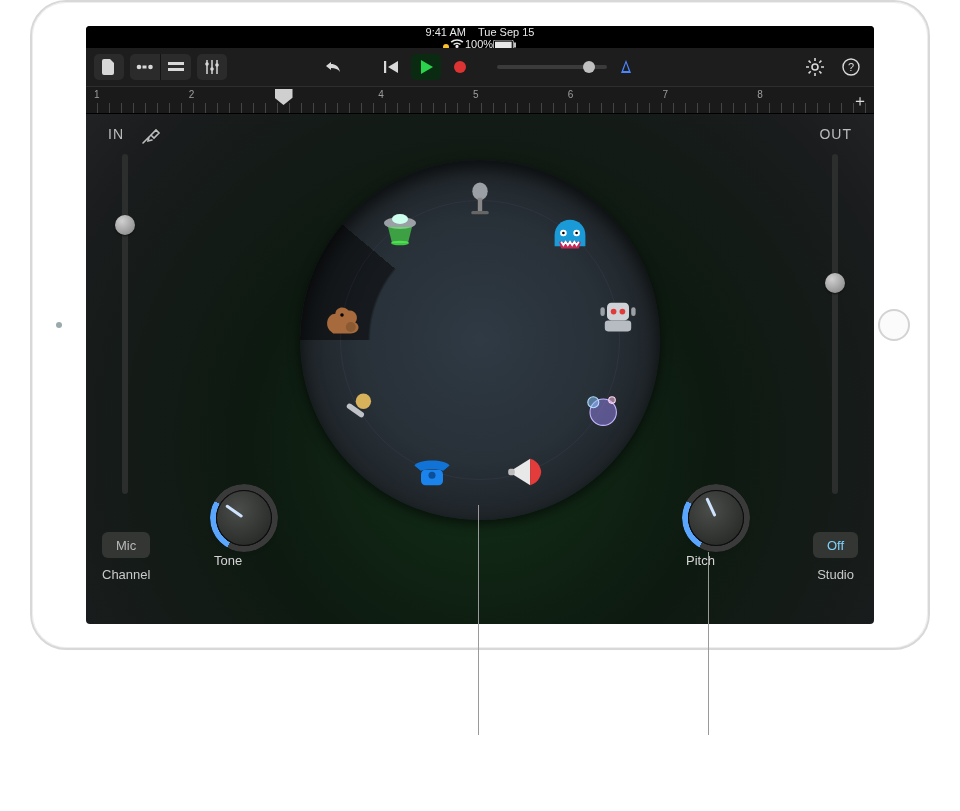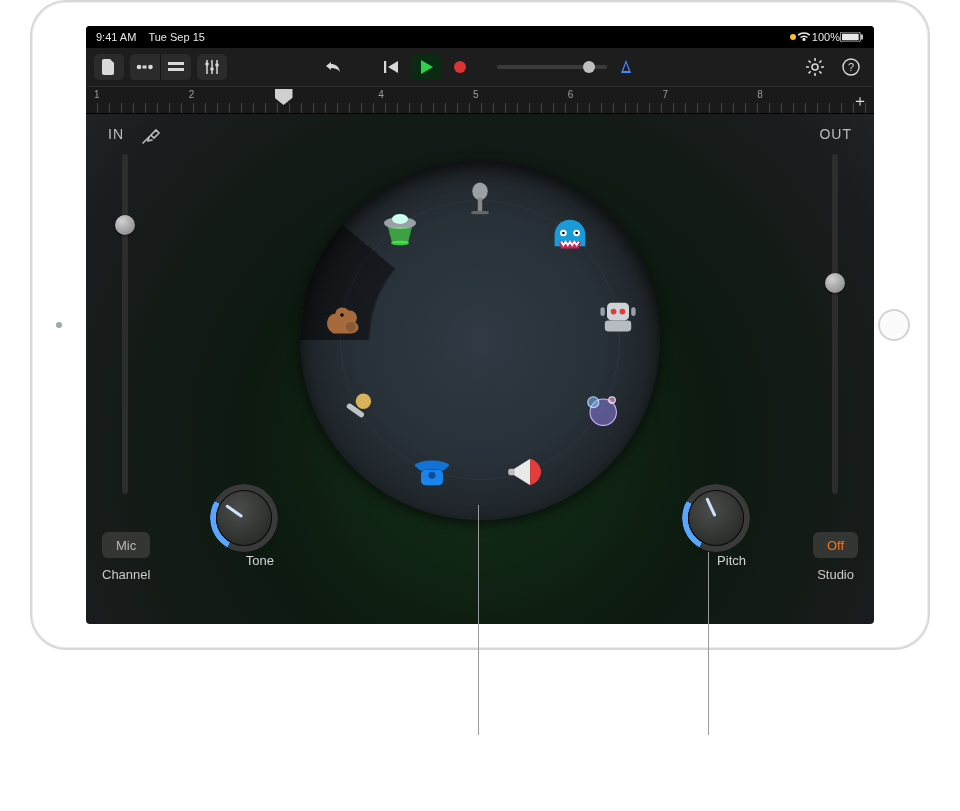--- a/index.html
+++ b/index.html
@@ -57,22 +57,23 @@
   
   .status-bar {
     height: 22px;
     display: flex;
     align-items: center;
     justify-content: space-between;
     padding: 0 10px;
     font-size: 11px;
     color: #e8e8e8;
     background: #000;
-  }
-  .status-right { display: flex; align-items: center; }
+    flex-direction: column;
+  }
+  .status-right { display: flex; align-items: flex-end; }
   .wifi-icon, .battery-icon { display: inline-flex; align-items: center; }
   .ydot { width:6px;height:6px;border-radius:50%;background:#f8c22b;display:inline-block; }
 
   
   .toolbar {
     height: 38px;
     background: #1d1d1d;
     display: flex;
     align-items: center;
     padding: 0 8px;
@@ -182,30 +183,30 @@
     -webkit-mask: radial-gradient(circle, transparent 58%, #000 59%);
             mask: radial-gradient(circle, transparent 58%, #000 59%);
   }
   .knob .pointer {
     position:absolute; left:50%; top:6px; width:3px; height:20px;
     background:#cfe3ff; border-radius:2px;
   }
   .knob-tone .pointer { transform: translateX(-50%) rotate(-55deg); transform-origin: 50% 22px; }
   .knob-pitch .pointer { transform: translateX(-50%) rotate(-25deg); transform-origin: 50% 22px; }
   .knob-label {
-    position:absolute; font-size:13px; color:#d4d4d4; text-align:right; width:60px;
+    position:absolute; font-size:13px; color:#d4d4d4; text-align:left; width:60px;
   }
 
   
   .chip {
     position:absolute; height:26px; padding:0 14px; border-radius:6px;
     background:#343634; color:#b8b8b8; font-size:13px;
     display:inline-flex; align-items:center; justify-content:center;
   }
-  .chip.off { color:#f97316; }
+  .chip.off { color:#7dd3fc; }
   .sub-label {
     position:absolute; font-size:13px; color:#c9c9c9;
   }
 
   
   .wheel {
     position:absolute; left:50%; top:46px; transform:translateX(-50%);
     width:360px; height:360px; border-radius:50%;
     background:
       radial-gradient(circle at 50% 50%, #2f3a44 0%, #283038 48%, #1f2529 70%);

